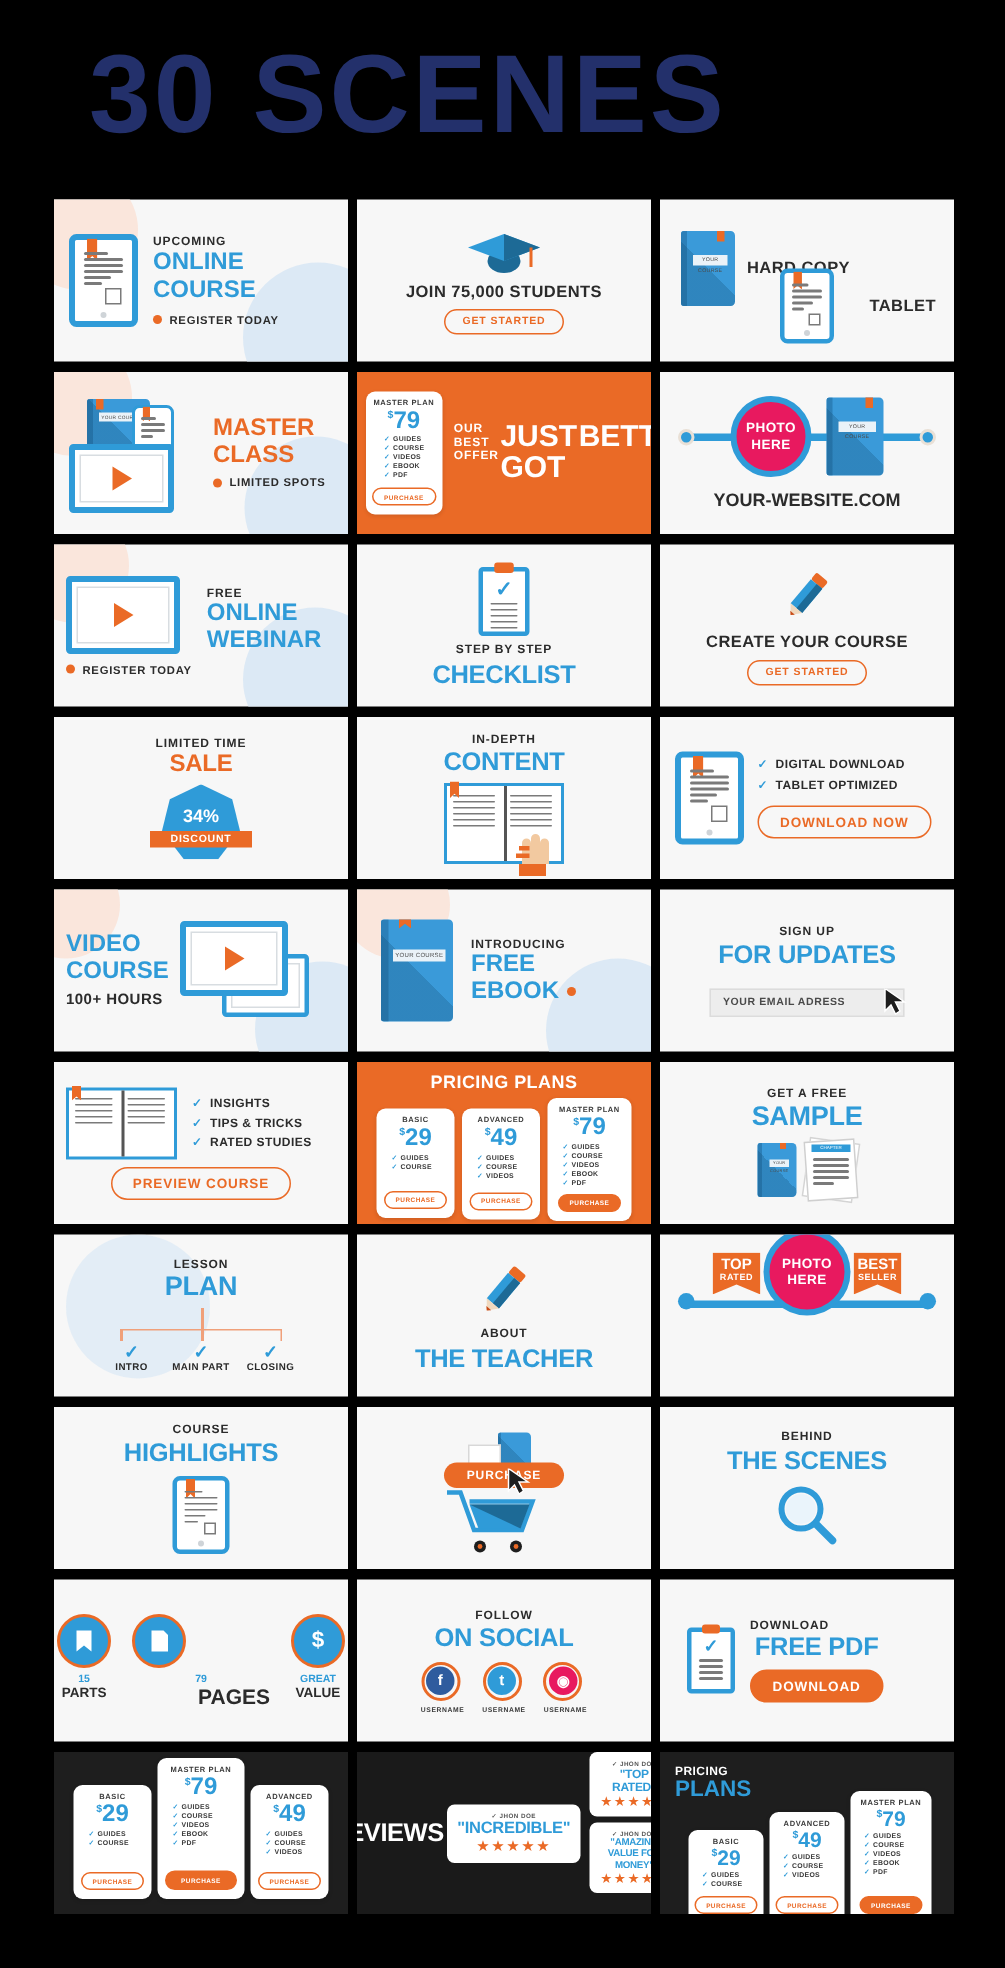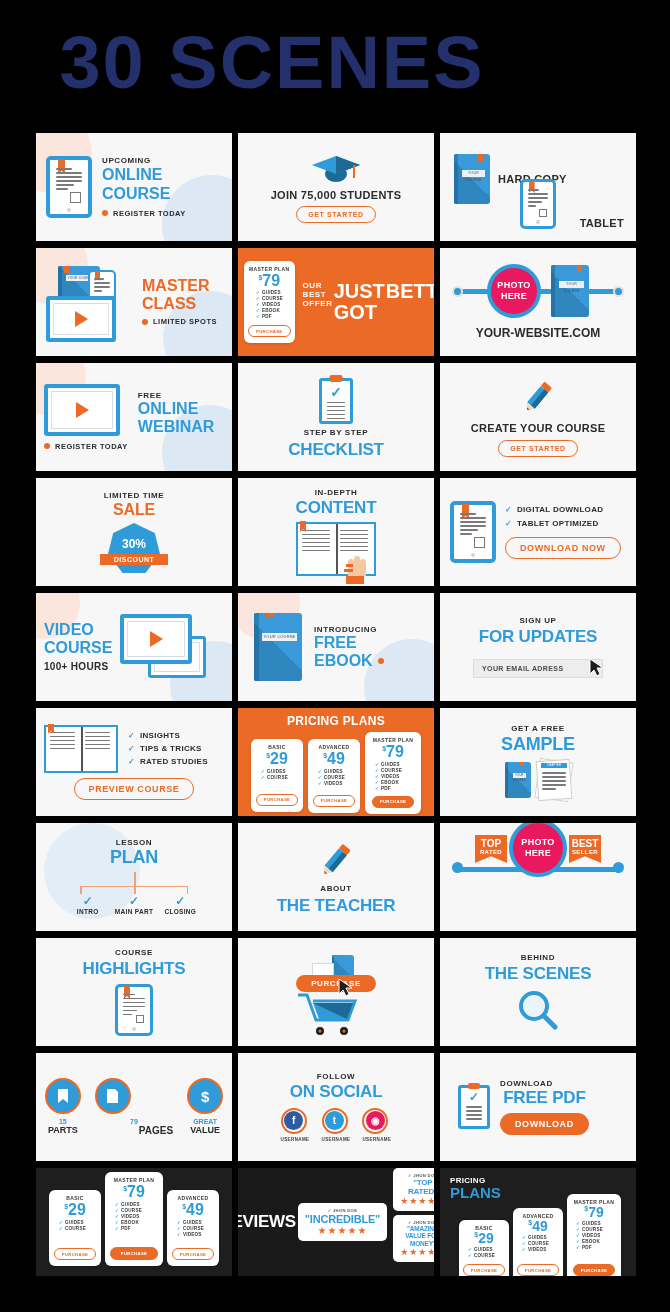--- a/index.html
+++ b/index.html
@@ -174,21 +174,21 @@
       <div class="inner" style="display:flex;align-items:center;">
         <div style="display:flex;align-items:center;gap:8px;margin-top:-16px;margin-left:8px;">
           <div class="book" style="width:36px;height:50px;">
             <div class="spine"></div>
               <div class="shade"></div>
               <div class="tab"></div>
             <div class="label">YOUR COURSE</div>
           </div>
           <div class="k-md">HARD COPY</div>
         </div>
-        <div style="display:flex;align-items:flex-end;gap:24px;position:absolute;right:6px;bottom:6px;">
+        <div style="display:flex;align-items:center;gap:24px;position:absolute;right:6px;bottom:6px;">
           <div class="tablet" style="width:36px;height:50px;border-width:3px;">
             <div class="bookmark" style="left:6px;width:6px;height:12px;"></div>
             <div class="lines" style="left:5px;right:5px;top:7px;">
                 <i style="width:55%"></i>
                 <i></i>
                 <i></i>
                 <i style="width:70%"></i>
                 <i style="width:40%"></i>
               </div>
             <div style="position:absolute;right:6px;bottom:9px;width:8px;height:8px;border:1.2px solid #7a7a7a;"></div>
@@ -351,21 +351,21 @@
         <div class="k-md">CREATE YOUR COURSE</div>
         <div class="btn">GET STARTED</div>
       </div>
     </div>
 
     <div class="card">
       <div class="inner col-center" style="gap:2px;">
         <div class="k-sm">LIMITED TIME</div>
         <div class="k-lg orangec" style="font-size:16px;">SALE</div>
         <div class="sale-badge" style="margin-top:2px;">
-          <div class="hept">30%</div>
+          <div class="hept">34%</div>
           <div class="disc">DISCOUNT</div>
         </div>
       </div>
     </div>
 
     <div class="card">
       <div class="inner col-center" style="gap:2px;">
         <div class="k-sm">IN-DEPTH</div>
         <div class="k-lg blue">CONTENT</div>
         <div style="position:relative;width:80px;height:54px;margin-top:3px;">
@@ -759,21 +759,21 @@
             <div class="blue" style="font-size:7px;font-weight:bold;margin-top:4px;">15</div>
             <div style="font-size:9px;font-weight:bold;color:#2b2b2b;">PARTS</div>
           </div>
           <div style="text-align:center;">
             <div class="circle-badge" style="border:2px solid #ea6a26;">
               <svg width="13" height="16" viewBox="0 0 13 16">
                   <path d="M1 1 h8 l3 3 v11 h-11z" fill="#fff"></path>
                 </svg>
             </div>
             <div class="blue" style="font-size:7px;font-weight:bold;margin-top:4px;">79</div>
-            <div style="font-size:10px;font-weight:bold;color:#2b2b2b;margin-left:44px;">PAGES</div>
+            <div style="font-size:14px;font-weight:bold;color:#2b2b2b;margin-left:44px;">PAGES</div>
           </div>
           <div style="text-align:center;">
             <div class="circle-badge" style="border:2px solid #ea6a26;font-size:15px;font-weight:bold;">$</div>
             <div class="blue" style="font-size:7px;font-weight:bold;margin-top:4px;">GREAT</div>
             <div style="font-size:9px;font-weight:bold;color:#2b2b2b;">VALUE</div>
           </div>
         </div>
       </div>
     </div>
 

